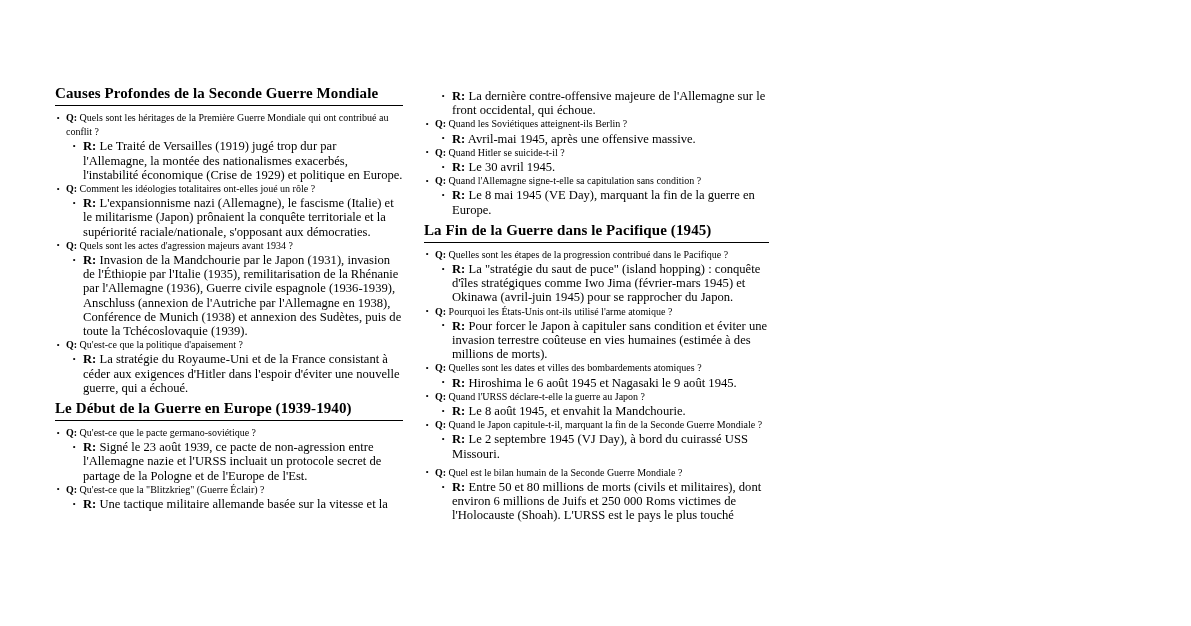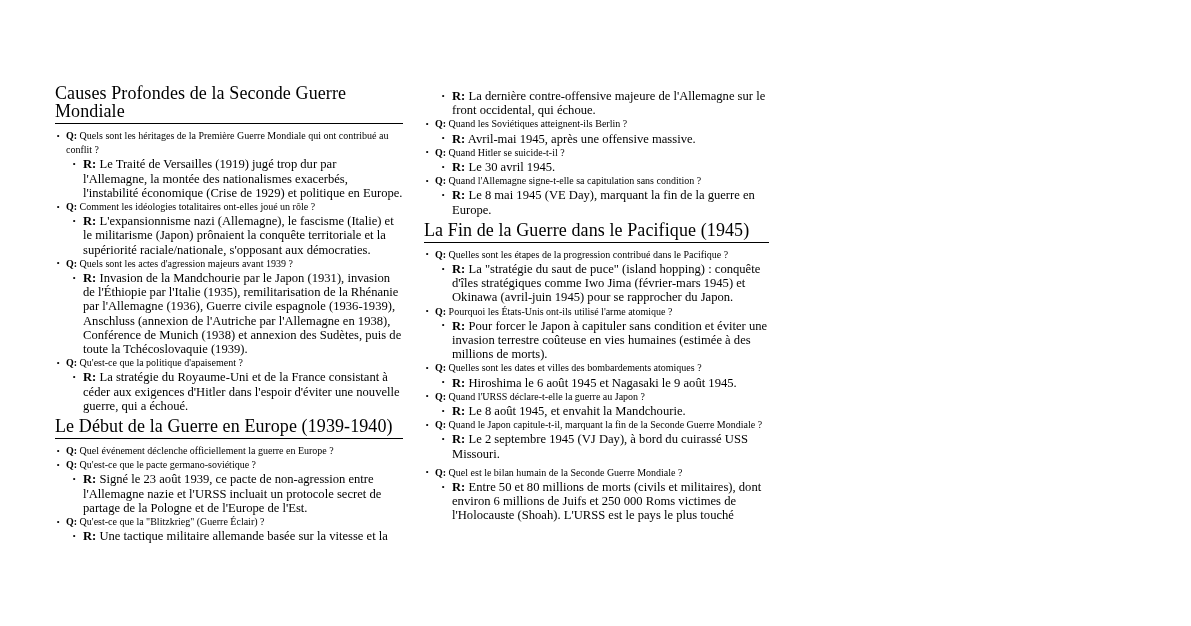--- a/index.html
+++ b/index.html
@@ -33,22 +33,22 @@
     top: 0;
     width: 348px;
     height: 542px;
     overflow: hidden;
   }
   .column-left  { left: 0px; }
   .column-right { left: 369px; }
 
   h2.section-heading {
     font-family: "Liberation Serif", "DejaVu Serif", serif;
-    font-size: 18px;
-    font-weight: normal;
+    font-size: 15px;
+    font-weight: bold;
     line-height: 18px;
     margin: 0 0 1px 0;
     padding: 0 0 3px 0;
     border-bottom: 1.6px solid #000000;
     letter-spacing: 0.1px;
   }
   .section-block {
     margin: 0 0 0 0;
   }
   .section-block + .section-block {
@@ -115,34 +115,33 @@
           <h2 class="section-heading">Causes Profondes de la Seconde Guerre Mondiale</h2>
           <ul class="qa-list">
             <li class="q-item"><span class="tag">Q:</span><span class="body-text"> Quels sont les héritages de la Première Guerre Mondiale qui ont contribué au conflit ?</span></li>
             <ul class="a-list">
               <li class="a-item"><span class="tag">R:</span><span class="body-text"> Le Traité de Versailles (1919) jugé trop dur par l'Allemagne, la montée des nationalismes exacerbés, l'instabilité économique (Crise de 1929) et politique en Europe.</span></li>
             </ul>
             <li class="q-item"><span class="tag">Q:</span><span class="body-text"> Comment les idéologies totalitaires ont-elles joué un rôle ?</span></li>
             <ul class="a-list">
               <li class="a-item"><span class="tag">R:</span><span class="body-text"> L'expansionnisme nazi (Allemagne), le fascisme (Italie) et le militarisme (Japon) prônaient la conquête territoriale et la supériorité raciale/nationale, s'opposant aux démocraties.</span></li>
             </ul>
-            <li class="q-item"><span class="tag">Q:</span><span class="body-text"> Quels sont les actes d'agression majeurs avant 1939 ?</span></li>
+            <li class="q-item"><span class="tag">Q:</span><span class="body-text"> Quels sont les actes d'agression majeurs avant 1934 ?</span></li>
             <ul class="a-list">
               <li class="a-item"><span class="tag">R:</span><span class="body-text"> Invasion de la Mandchourie par le Japon (1931), invasion de l'Éthiopie par l'Italie (1935), remilitarisation de la Rhénanie par l'Allemagne (1936), Guerre civile espagnole (1936-1939), Anschluss (annexion de l'Autriche par l'Allemagne en 1938), Conférence de Munich (1938) et annexion des Sudètes, puis de toute la Tchécoslovaquie (1939).</span></li>
             </ul>
             <li class="q-item"><span class="tag">Q:</span><span class="body-text"> Qu'est-ce que la politique d'apaisement ?</span></li>
             <ul class="a-list">
               <li class="a-item"><span class="tag">R:</span><span class="body-text"> La stratégie du Royaume-Uni et de la France consistant à céder aux exigences d'Hitler dans l'espoir d'éviter une nouvelle guerre, qui a échoué.</span></li>
             </ul>
           </ul>
         </div>
         <div class="section-block">
           <h2 class="section-heading">Le Début de la Guerre en Europe (1939-1940)</h2>
           <ul class="qa-list">
-            <li class="q-item"><span class="tag">Q:</span><span class="body-text"> Quel événement déclenche officiellement la guerre en Europe ?</span></li>
             <li class="q-item"><span class="tag">Q:</span><span class="body-text"> Qu'est-ce que le pacte germano-soviétique ?</span></li>
             <ul class="a-list">
               <li class="a-item"><span class="tag">R:</span><span class="body-text"> Signé le 23 août 1939, ce pacte de non-agression entre l'Allemagne nazie et l'URSS incluait un protocole secret de partage de la Pologne et de l'Europe de l'Est.</span></li>
             </ul>
             <li class="q-item"><span class="tag">Q:</span><span class="body-text"> Qu'est-ce que la "Blitzkrieg" (Guerre Éclair) ?</span></li>
             <ul class="a-list">
               <li class="a-item"><span class="tag">R:</span><span class="body-text"> Une tactique militaire allemande basée sur la vitesse et la</span></li>
             </ul>
           </ul>
         </div>

